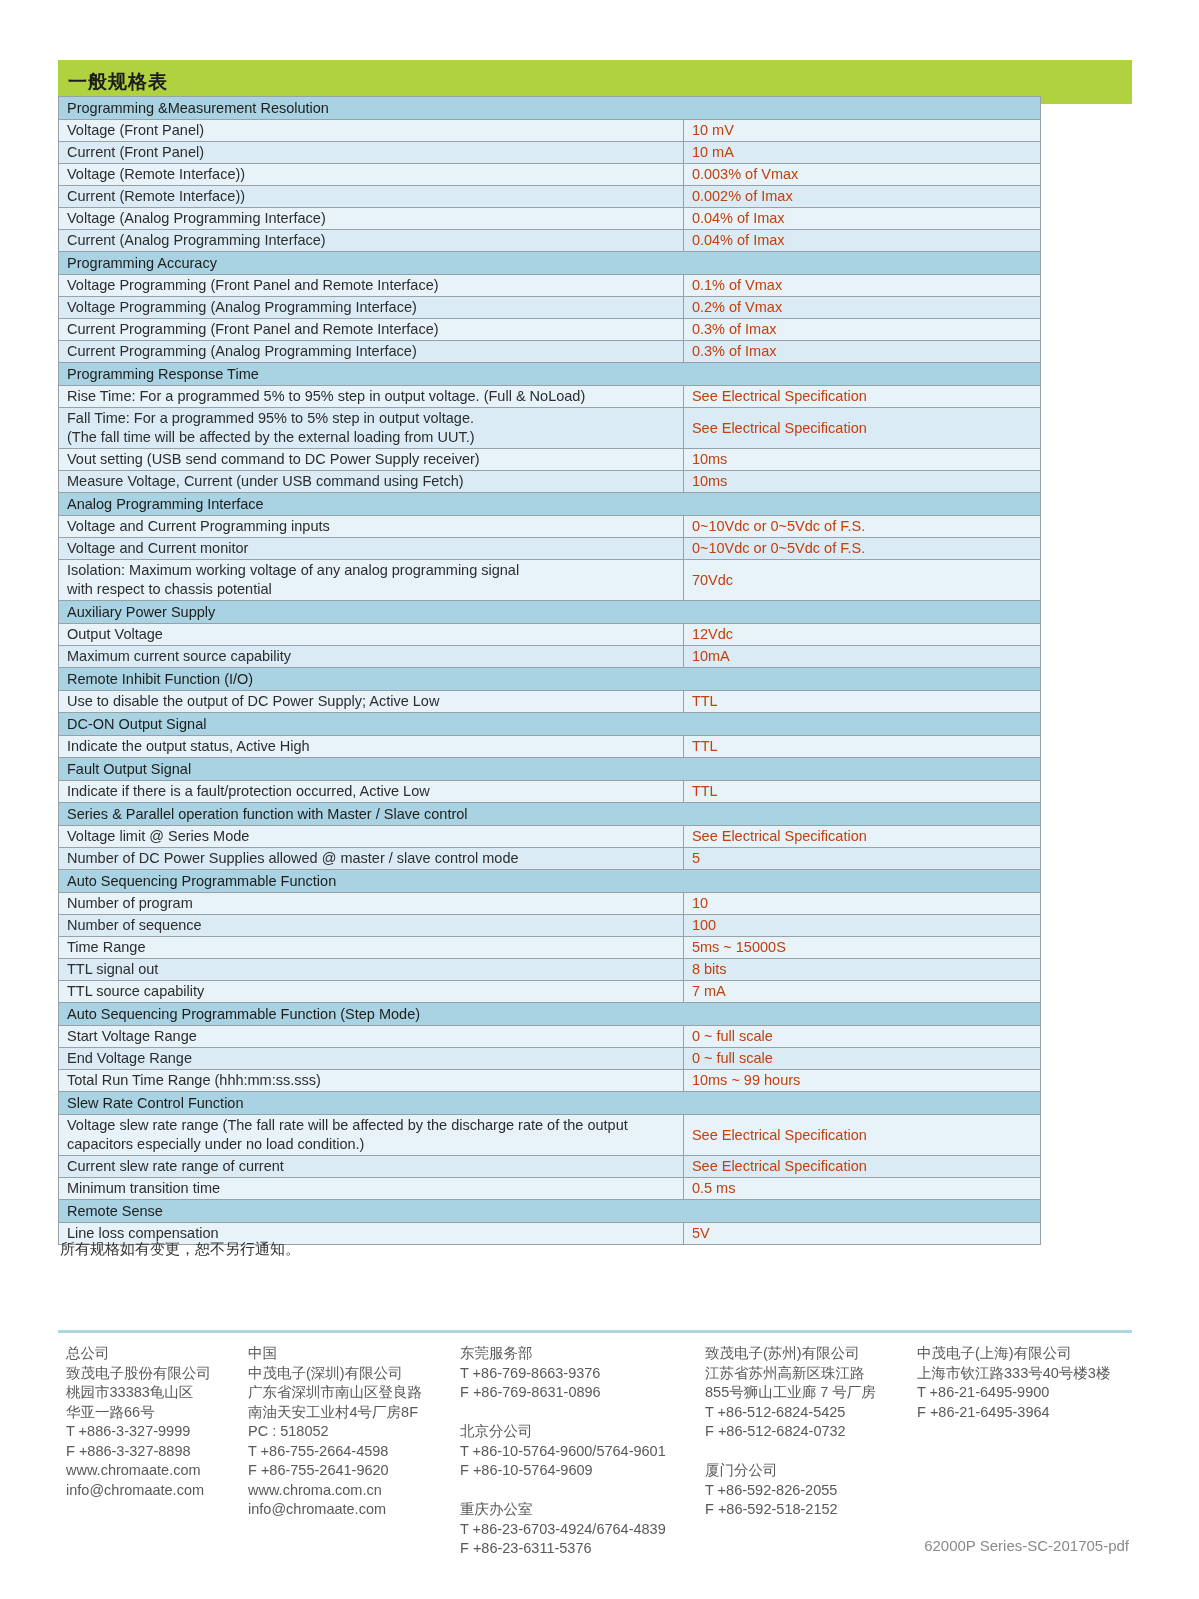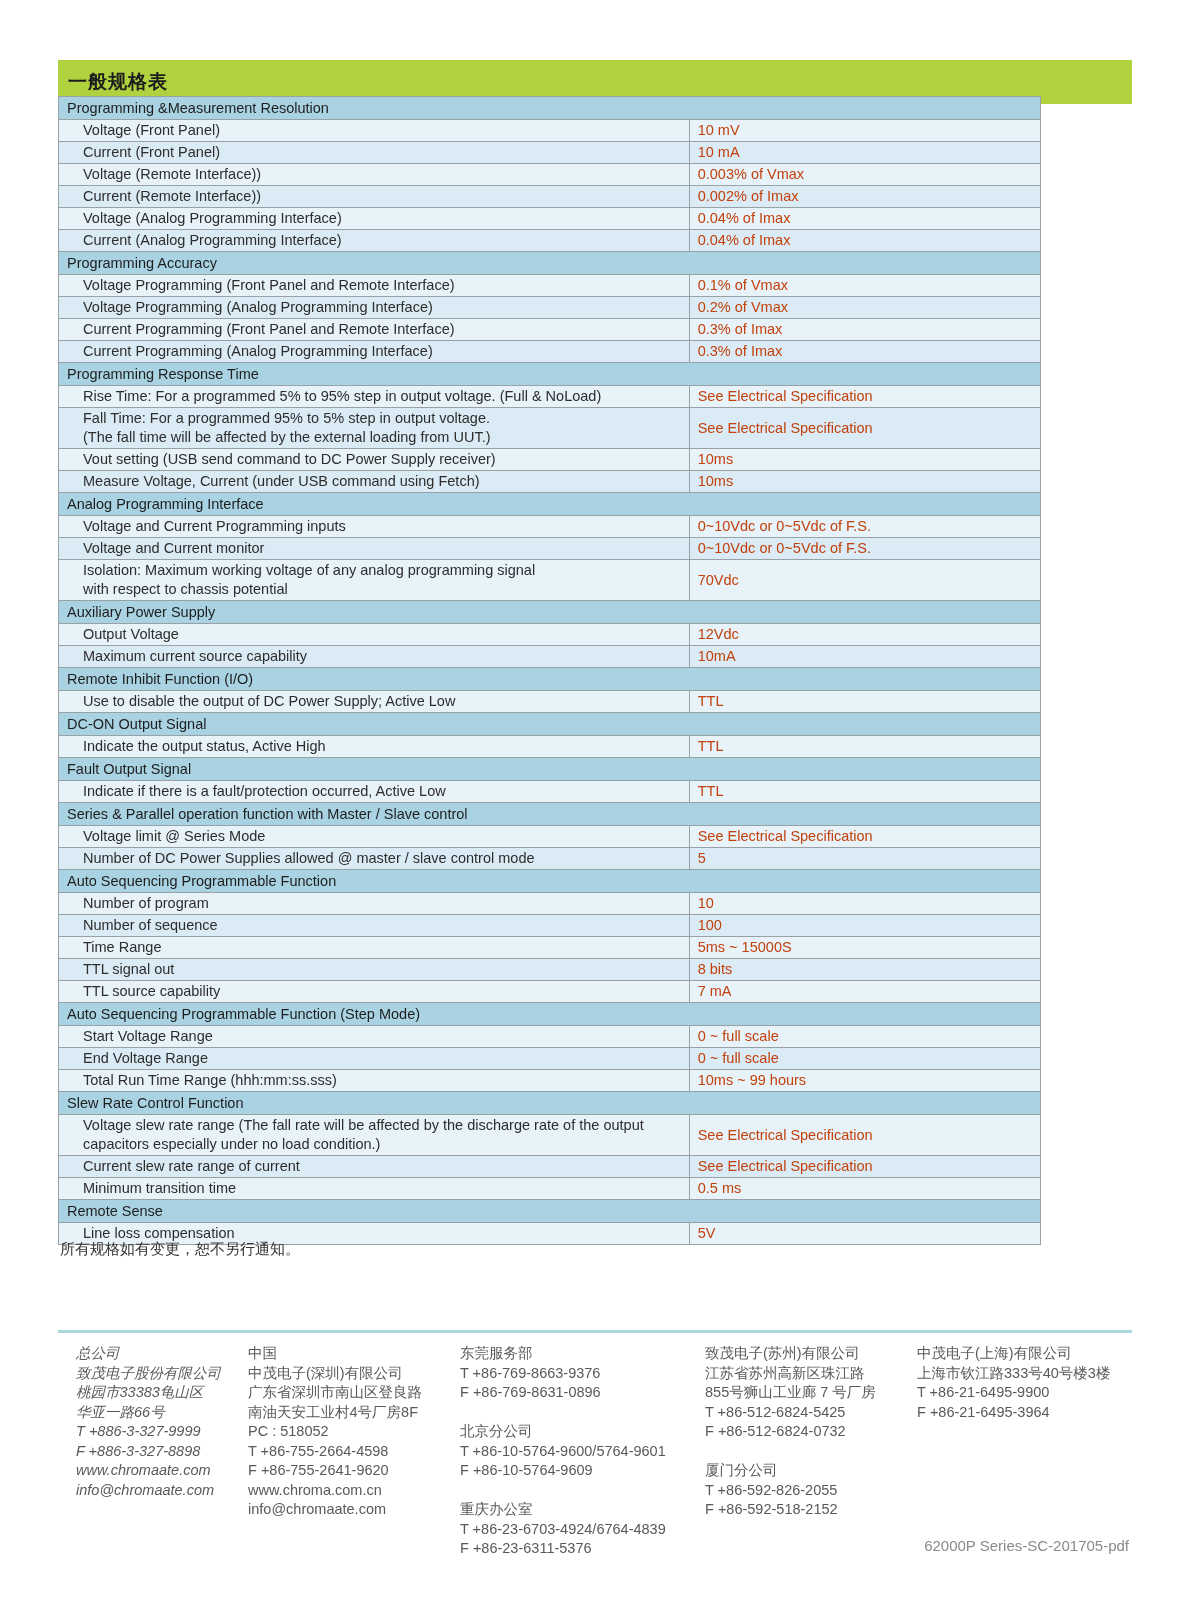--- a/index.html
+++ b/index.html
@@ -30,21 +30,21 @@
     position:absolute;left:58px;top:96px;width:983px;
     border:1px solid var(--grid);box-sizing:border-box;
   }
   .t-section{
     background:var(--section-blue);
     display:flex;align-items:center;
     min-height:20px;padding:1px 8px;
     font-size:14.5px;color:#1e1e1e;
   }
   .spec-table > div + div{border-top:1px solid var(--grid);}
-  .t-row{display:flex;align-items:stretch;padding-left:16px;}
+  .t-row{display:flex;align-items:stretch;}
   .t-row.row-a{background:var(--row-a);}
   .t-row.row-b{background:var(--row-b);}
   .t-label{
     width:63.7%;box-sizing:border-box;
     border-right:1px solid var(--grid);
     padding:1px 8px;min-height:20px;
     display:flex;align-items:center;
     font-size:14.5px;line-height:19px;color:#2d2d2d;
     white-space:pre-line;
   }
@@ -62,21 +62,21 @@
 
   .footer-line{
     position:absolute;left:58px;top:1330px;width:1074px;height:3px;
     background:var(--teal-line);
   }
   .footer-col{
     position:absolute;top:1344px;
     font-size:14.5px;line-height:19.5px;color:#595959;
   }
   .footer-col div{min-height:19.5px;white-space:nowrap;}
-  .footer-col.col-1{left:76px;font-style:italic;}
+  .footer-col.col-1{left:66px;}
   .footer-col.col-2{left:248px;}
   .footer-col.col-3{left:460px;}
   .footer-col.col-4{left:705px;}
   .footer-col.col-5{left:917px;}
 
   .doc-ref{
     position:absolute;right:70px;top:1537px;
     font-size:15px;color:#8a8a8a;
   }
 </style>

